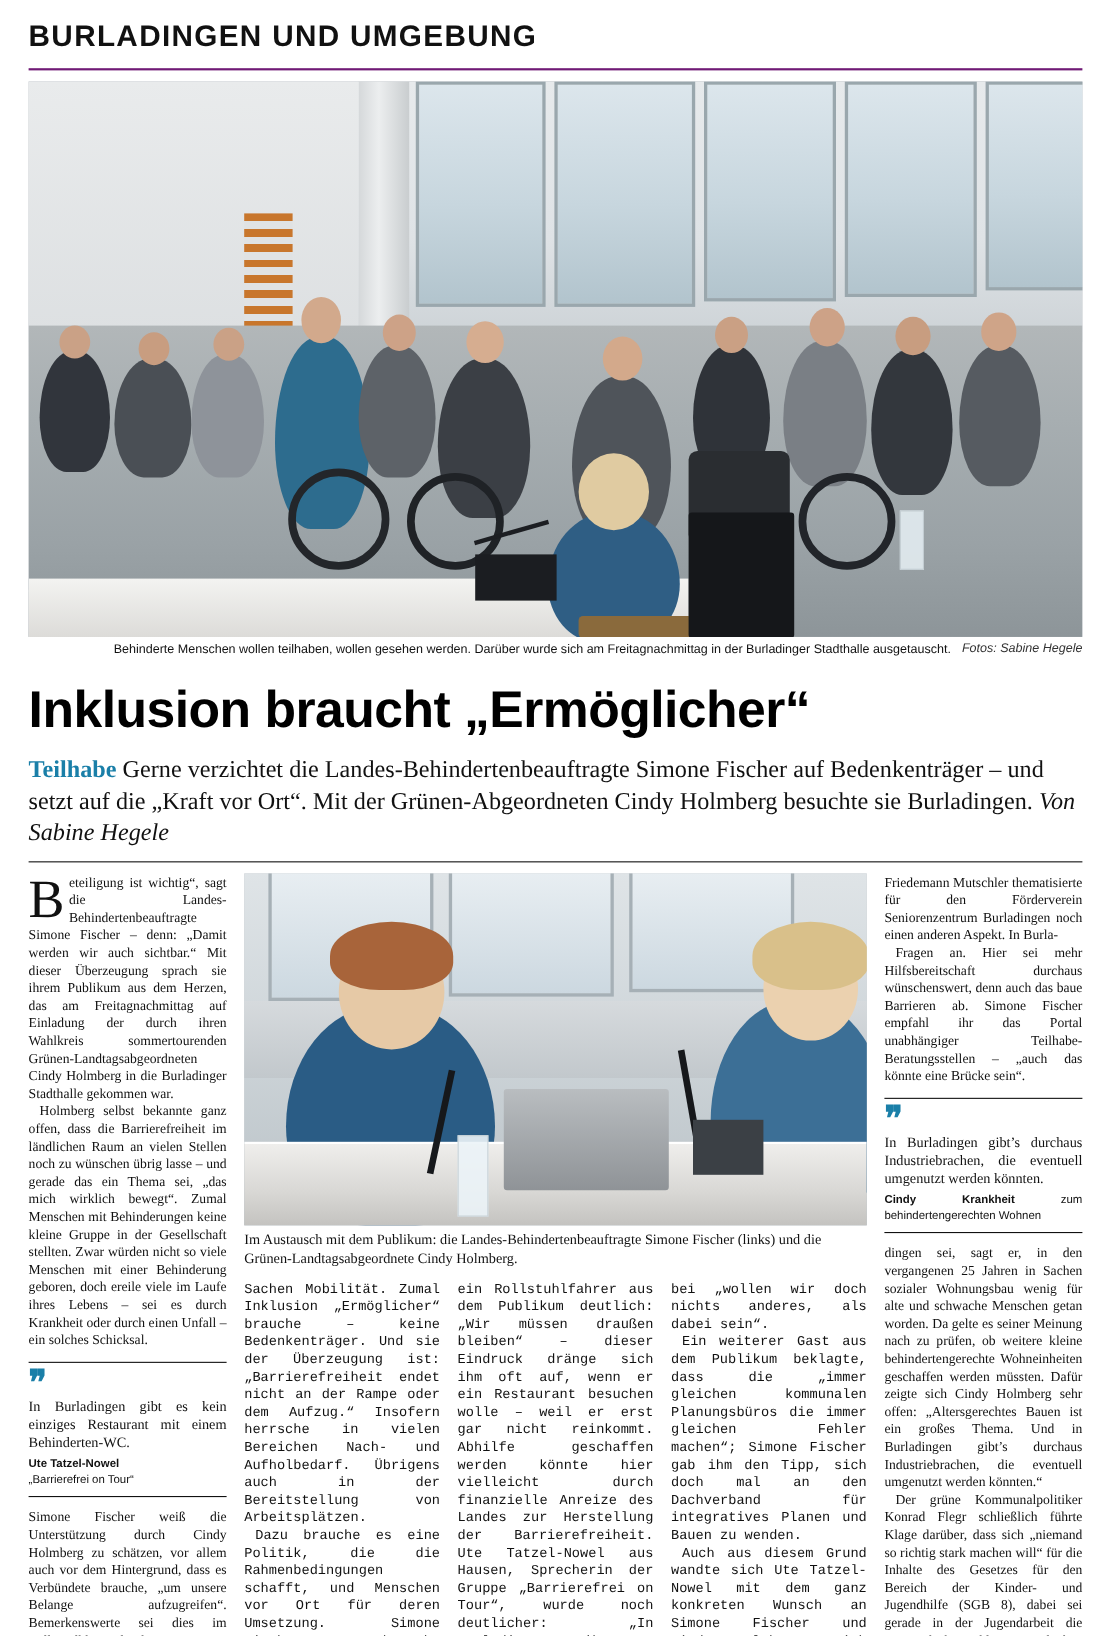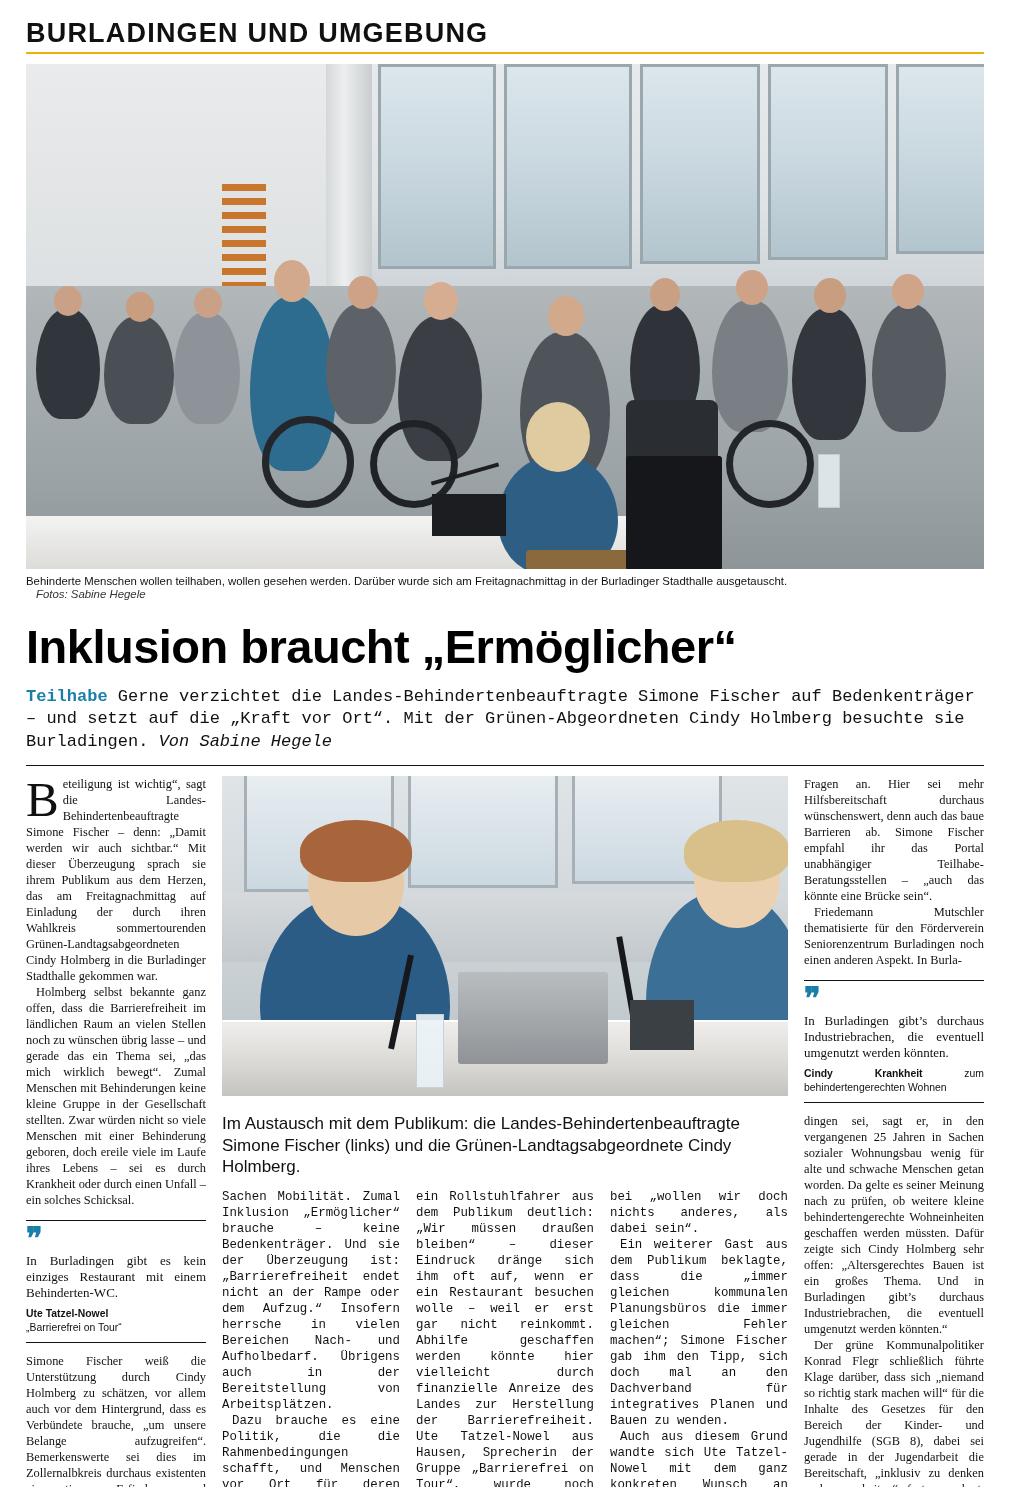--- a/index.html
+++ b/index.html
@@ -16,22 +16,22 @@
     box-sizing:border-box;
     padding:18px 26px 10px 26px;
   }
   
   .masthead{
     font-family:"Liberation Sans", sans-serif;
     font-weight:bold;
     font-size:27px;
     letter-spacing:1.2px;
     color:#111;
-    padding-bottom:3px;
-    border-bottom:2px solid #eab308;
+    padding-bottom:13px;
+    border-bottom:2px solid #701a75;
     margin-bottom:0;
   }
   
   .photo-main{
     margin-top:10px;
     width:958px;
     height:505px;
     position:relative;
     overflow:hidden;
     background:#b9bfc4;
@@ -61,25 +61,24 @@
   }
   .head{
     position:absolute;border-radius:50%;
   }
   .chairback{
     position:absolute;background:#6f6252;border-radius:4px;
   }
   
   .cap-row{
     display:flex;
-    justify-content:space-between;
+    justify-content:flex-end;
     align-items:flex-start;
     width:958px;
     margin-top:5px;
-    flex-direction:column;
   }
   .cap-text{
     font-family:"Liberation Sans", sans-serif;
     font-size:11.4px;
     color:#111;
     line-height:1.25;
     max-width:830px;
   }
   .cap-credit{
     font-family:"Liberation Sans", sans-serif;
@@ -93,22 +92,22 @@
   .headline{
     font-family:"Liberation Sans", sans-serif;
     font-weight:bold;
     font-size:47px;
     line-height:1.05;
     letter-spacing:-0.5px;
     margin:22px 0 14px 0;
     color:#000;
   }
   .subhead{
-    font-family:Liberation Mono, monospace;
-    font-size:17px;
+    font-family:Liberation Serif, serif;
+    font-size:22px;
     line-height:1.33;
     color:#111;
     margin-bottom:6px;
     width:958px;
   }
   .kicker{
     color:#1a7fa8;
     font-weight:bold;
   }
   .byline{
@@ -153,24 +152,24 @@
   }
   .pi-win{
     position:absolute;background:linear-gradient(180deg,#e8eef2,#ccd8e0);border:3px solid #a6b0b6;box-sizing:border-box;
   }
   .pi-table{
     position:absolute;left:0;bottom:0;width:100%;height:74px;
     background:linear-gradient(180deg,#efeeec 0%,#d8d7d4 60%,#c4c3c0 100%);
     border-top:2px solid #fff;
   }
   .pi-cap{
-    font-family:Liberation Sans, sans-serif;
-    font-size:17px;
+    font-family:Liberation Serif, serif;
+    font-size:13px;
     line-height:1.25;
-    margin-top:17px;
+    margin-top:5px;
     color:#111;
   }
   .sub-cols{
     display:flex;gap:16px;margin-top:12px;font-family:Liberation Mono, monospace;
   }
   
   .pullquote{
     margin:12px 0 10px 0;
     border-top:1px solid #111;
     border-bottom:1px solid #111;
@@ -338,22 +337,22 @@
         <div class="col">
           <p>bei „wollen wir doch nichts anderes, als dabei sein“.</p>
           <p>Ein weiterer Gast aus dem Publikum beklagte, dass die „immer gleichen kommunalen Planungsbüros die immer gleichen Fehler machen“; Simone Fischer gab ihm den Tipp, sich doch mal an den Dachverband für integratives Planen und Bauen zu wenden.</p>
           <p>Auch aus diesem Grund wandte sich Ute Tatzel-Nowel mit dem ganz konkreten Wunsch an Simone Fischer und Cindy Holmberg, sich für einen hauptamtlichen Behindertenbeauftragten im Zollernalbkreis starkzumachen. Weil sie „Netzwerker“ vermisse, deren Stimme in den Rathäusern, im Landratsamt... gehört werden.</p>
           <p>Eine Frau aus dem Rund bekannte den „Behördenmarathon“ bei nicht eindeutig zuordenbaren</p>
         </div>
       </div>
     </div>
 
     <div class="col">
+      <p>Friedemann Mutschler thematisierte für den Förderverein Seniorenzentrum Burladingen noch einen anderen Aspekt. In Burla-</p>
       <p>Fragen an. Hier sei mehr Hilfsbereitschaft durchaus wünschenswert, denn auch das baue Barrieren ab. Simone Fischer empfahl ihr das Portal unabhängiger Teilhabe-Beratungsstellen – „auch das könnte eine Brücke sein“.</p>
-      <p>Friedemann Mutschler thematisierte für den Förderverein Seniorenzentrum Burladingen noch einen anderen Aspekt. In Burla-</p>
 
       <div class="pullquote">
         <div class="pq-mark">❞</div>
         <div class="pq-text">In Burladingen gibt’s durchaus Industriebrachen, die eventuell umgenutzt werden könnten.</div>
         <div class="pq-src"><span>Cindy Krankheit</span><span class="pq-role"> zum behindertengerechten Wohnen</span></div>
       </div>
 
       <p>dingen sei, sagt er, in den vergangenen 25 Jahren in Sachen sozialer Wohnungsbau wenig für alte und schwache Menschen getan worden. Da gelte es seiner Meinung nach zu prüfen, ob weitere kleine behindertengerechte Wohneinheiten geschaffen werden müssten. Dafür zeigte sich Cindy Holmberg sehr offen: „Altersgerechtes Bauen ist ein großes Thema. Und in Burladingen gibt’s durchaus Industriebrachen, die eventuell umgenutzt werden könnten.“</p>
       <p>Der grüne Kommunalpolitiker Konrad Flegr schließlich führte Klage darüber, dass sich „niemand so richtig stark machen will“ für die Inhalte des Gesetzes für den Bereich der Kinder- und Jugendhilfe (SGB 8), dabei sei gerade in der Jugendarbeit die Bereitschaft, „inklusiv zu denken und zu arbeiten“ fest verankert. Flegrs Überzeugung: „Inklusion kann gelebt werden.“</p>
     </div>

